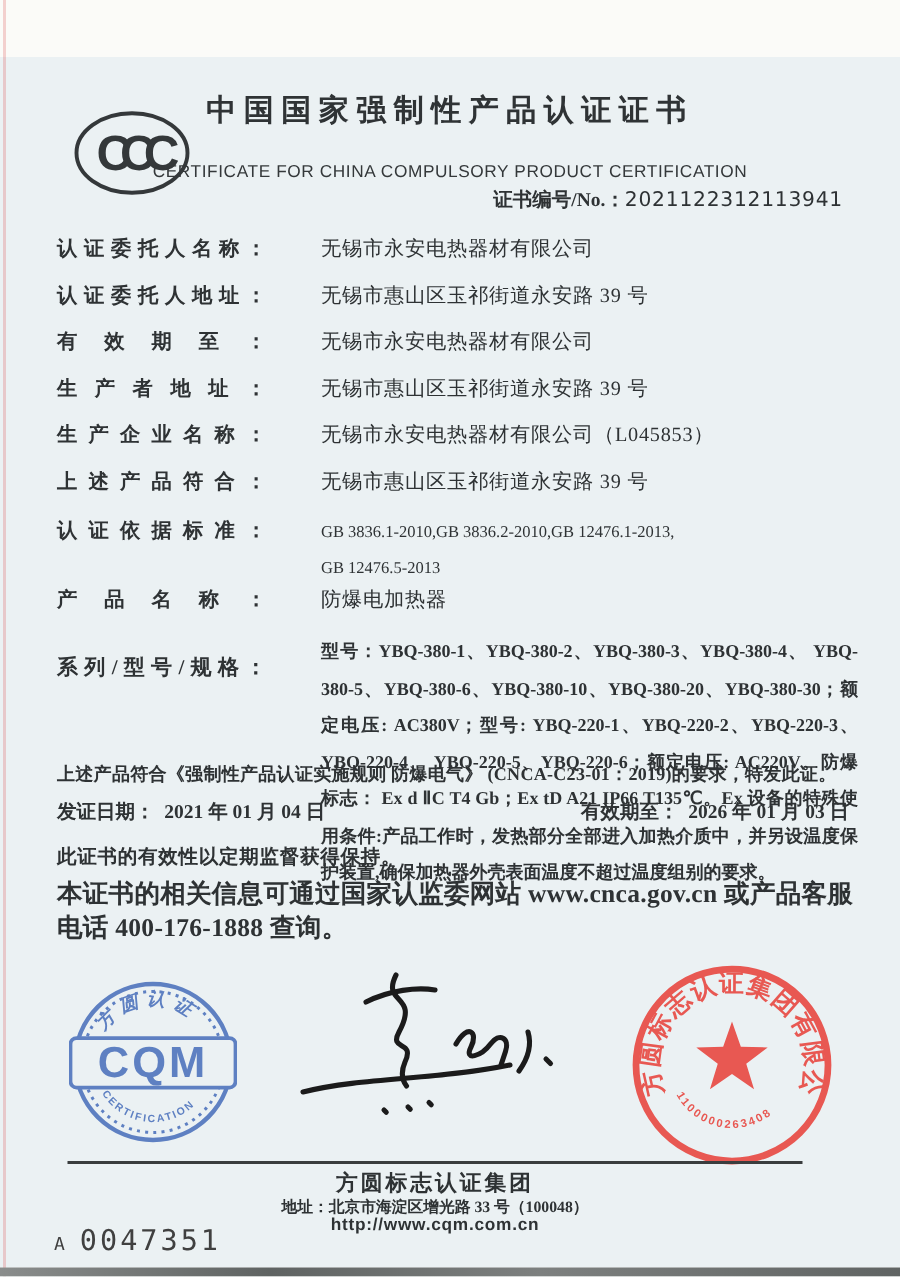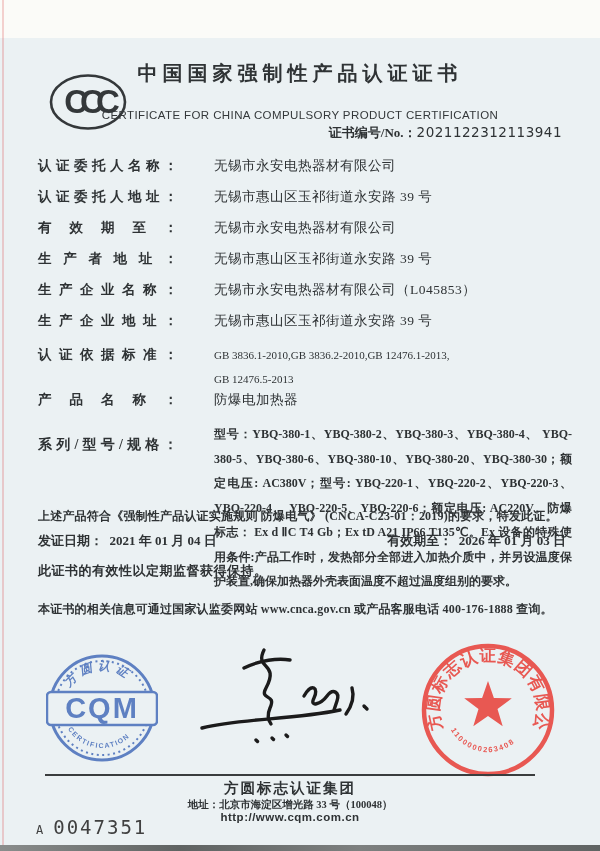--- a/index.html
+++ b/index.html
@@ -23,21 +23,21 @@
   .fvalue{flex:1;font-size:13.5px;padding-left:6px;letter-spacing:.5px;}
   .fvalue.gb{font-family:Liberation Serif, serif;font-size:11px;white-space:pre-line;line-height:24px;letter-spacing:0;}
   .frow.series{align-items:flex-start;}
   .frow.series .flabel{font-size:14px;padding-top:14px;}
   .fvalue.series-text{font-size:12px;line-height:24.5px;text-align:justify;letter-spacing:0;font-family:"Liberation Serif",serif;font-weight:bold;}
 
   .statement{position:absolute;left:38px;top:508px;width:534px;font-size:12px;font-weight:bold;letter-spacing:.2px;}
   .dates{position:absolute;left:38px;top:532px;width:528px;display:flex;justify-content:space-between;font-size:13px;font-weight:bold;}
   .dates .dval{font-weight:bold;}
   .validity{position:absolute;left:38px;top:562px;width:534px;font-size:13px;font-weight:bold;letter-spacing:.5px;}
-  .infonote{position:absolute;left:38px;top:601px;width:534px;font-size:12px;font-weight:bold;letter-spacing:.2px;}
+  .infonote{position:absolute;left:38px;top:584px;width:534px;font-size:17px;font-weight:bold;letter-spacing:.2px;}
 
   
   .cqm-logo{position:absolute;left:46px;top:652px;opacity:.9;}
   .signature{position:absolute;left:192px;top:638px;}
   .red-seal{position:absolute;left:413px;top:638px;opacity:.88;}
 
   .footer-line{position:absolute;left:45px;top:774px;width:490px;border-top:2px solid #3a3d3e;}
   .footer-org{position:absolute;left:45px;top:779px;width:490px;text-align:center;font-size:14.5px;font-weight:bold;letter-spacing:2px;}
   .footer-addr{position:absolute;left:45px;top:798px;width:490px;text-align:center;font-size:10.5px;font-weight:bold;}
   .footer-url{position:absolute;left:45px;top:811px;width:490px;text-align:center;font-size:11.5px;font-weight:bold;font-family:"Liberation Sans",sans-serif;letter-spacing:.5px;}
@@ -84,21 +84,21 @@
     </div>
     <div class="frow">
       <div class="flabel">生产者地址：</div>
       <div class="fvalue">无锡市惠山区玉祁街道永安路 39 号</div>
     </div>
     <div class="frow">
       <div class="flabel">生产企业名称：</div>
       <div class="fvalue">无锡市永安电热器材有限公司（L045853）</div>
     </div>
     <div class="frow">
-      <div class="flabel">生产企业地址：</div>
+      <div class="flabel">上述产品符合：</div>
       <div class="fvalue">无锡市惠山区玉祁街道永安路 39 号</div>
     </div>
     <div class="frow">
       <div class="flabel">认证依据标准：</div>
       <div class="fvalue gb">GB 3836.1-2010,GB 3836.2-2010,GB 12476.1-2013,
 GB 12476.5-2013</div>
     </div>
     <div class="frow">
       <div class="flabel">产品名称：</div>
       <div class="fvalue">防爆电加热器</div>

